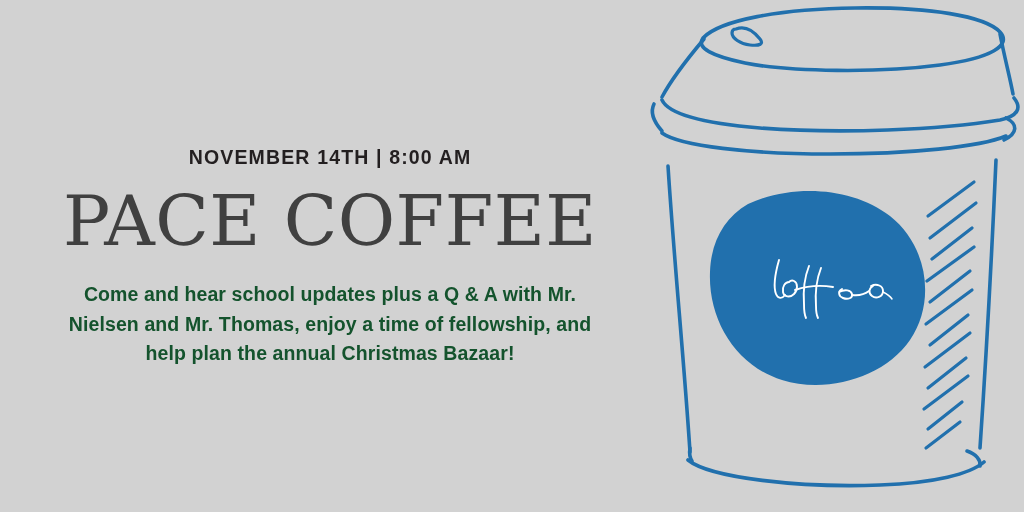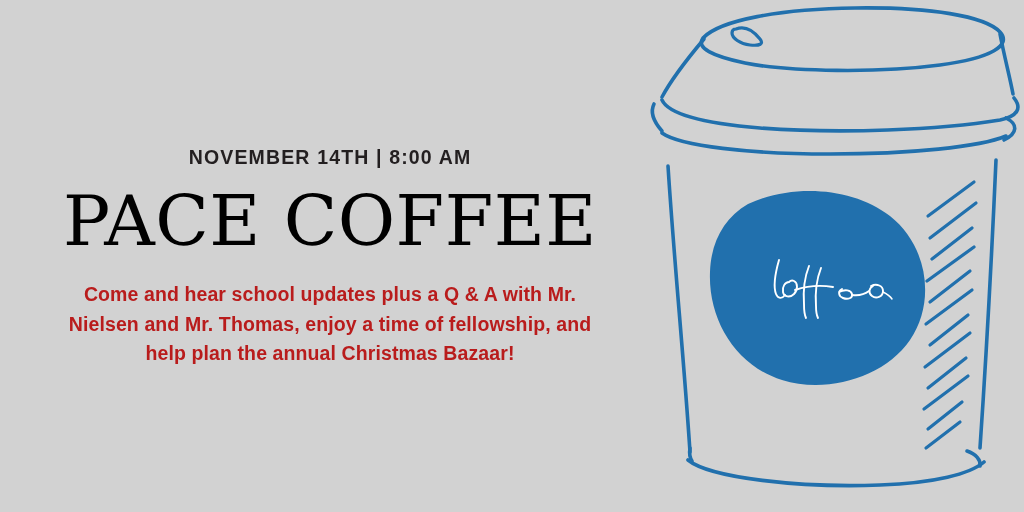--- a/index.html
+++ b/index.html
@@ -33,34 +33,34 @@
     font-weight:bold;
     font-size:19.5px;
     letter-spacing:1.15px;
     line-height:1.47;
     text-transform:uppercase;
     margin-bottom:16px;
   }
   .meta .meta-line { display:block; white-space:nowrap; }
 
   .headline {
-    color:#000000;
+    color:#404040;
     font-family:"DejaVu Serif", "Liberation Serif", serif;
     font-weight:400;
     font-size:70px;
     line-height:0.95;
     letter-spacing:0.5px;
     text-transform:uppercase;
     margin-bottom:26px;
     white-space:nowrap;
   }
   .headline .hl-line { display:block; }
 
   .blurb {
-    color:#b91c1c;
+    color:#14532d;
     font-family:"Liberation Sans", sans-serif;
     font-weight:bold;
     font-size:19.5px;
     line-height:1.52;
     letter-spacing:0.1px;
     width:530px;
   }
 
   
   .cup-art {

